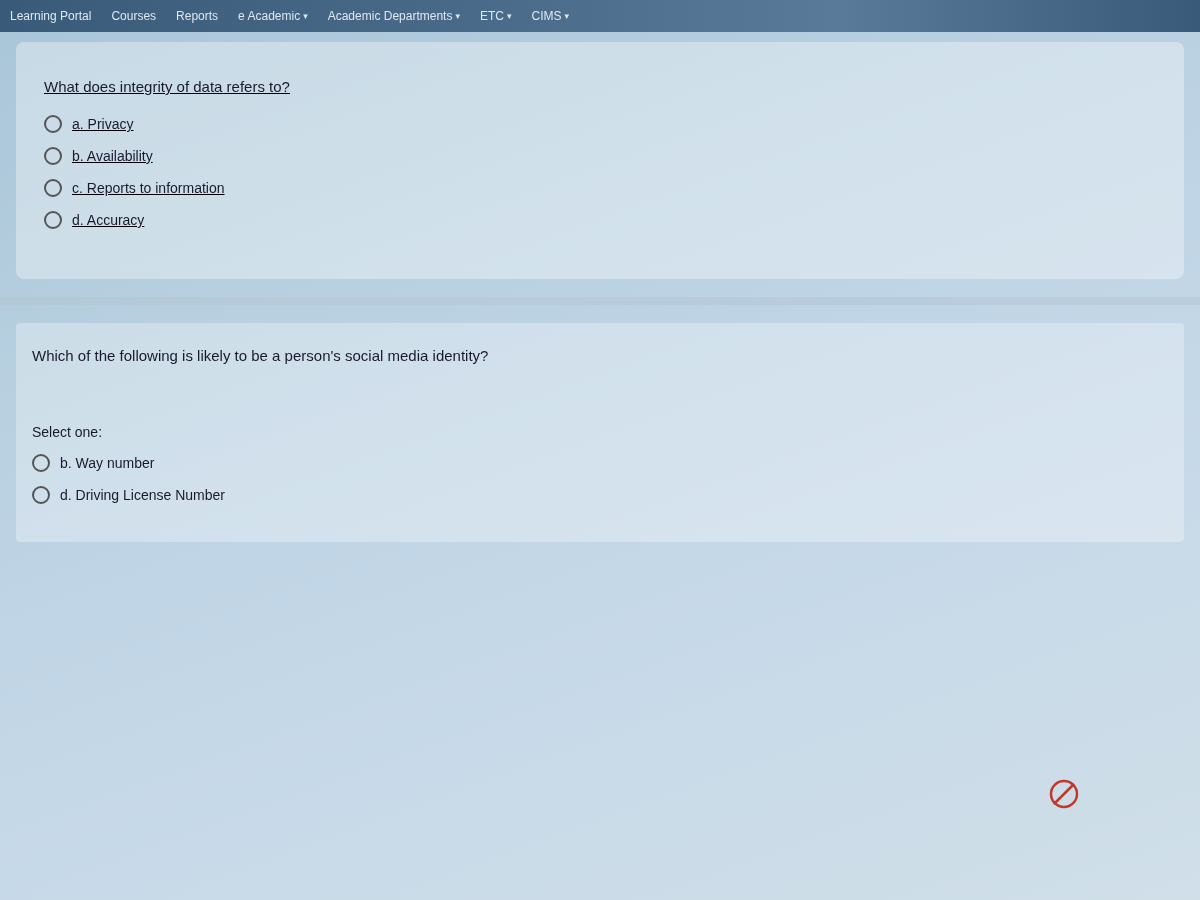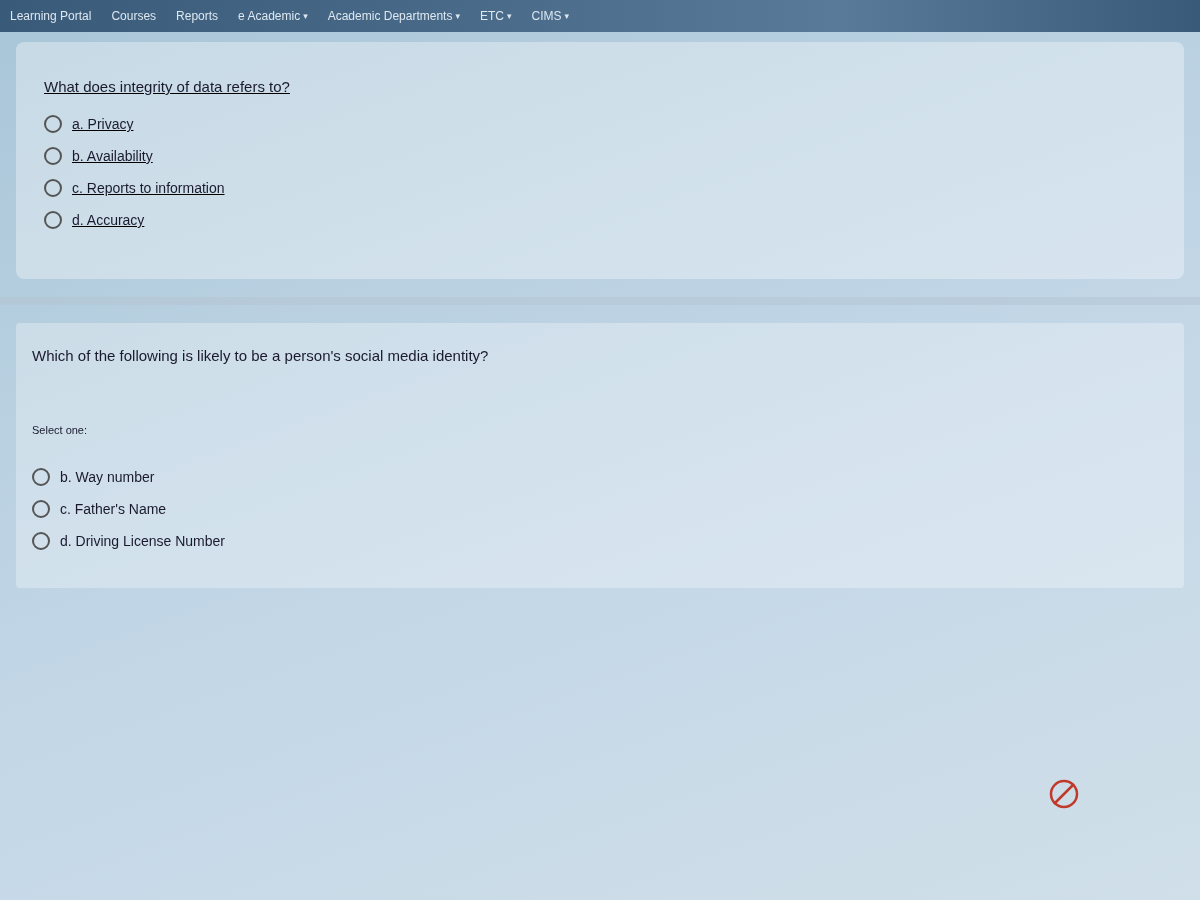--- a/index.html
+++ b/index.html
@@ -108,23 +108,23 @@
 
     
     .question-block-2 {
       background: rgba(255, 255, 255, 0.3);
       margin: 10px 16px;
       padding: 24px 16px;
       border-radius: 4px;
     }
 
     .select-one-label {
-      font-size: 11px;
+      font-size: 14px;
       color: #1a1a2e;
-      margin-bottom: 32px;
+      margin-bottom: 14px;
       font-weight: 400;
     }
 
     
     .no-symbol {
       position: absolute;
       right: 120px;
       bottom: 90px;
       width: 32px;
       height: 32px;
@@ -202,24 +202,20 @@
     <div style="height: 40px;"></div>
 
     <div class="select-one-label">Select one:</div>
 
 
     <div class="option-row">
       <div class="radio-circle"></div>
       <span class="option-label">b. Way number</span>
     </div>
 
-    <div class="option-row">
-      <div class="radio-circle"></div>
-      <span class="option-label">c. Father's Name</span>
-    </div>
 
     <div class="option-row">
       <div class="radio-circle"></div>
       <span class="option-label">d. Driving License Number</span>
     </div>
   </div>
 </div>
 
 <div class="no-symbol">
   <svg viewBox="0 0 32 32" xmlns="http://www.w3.org/2000/svg">

